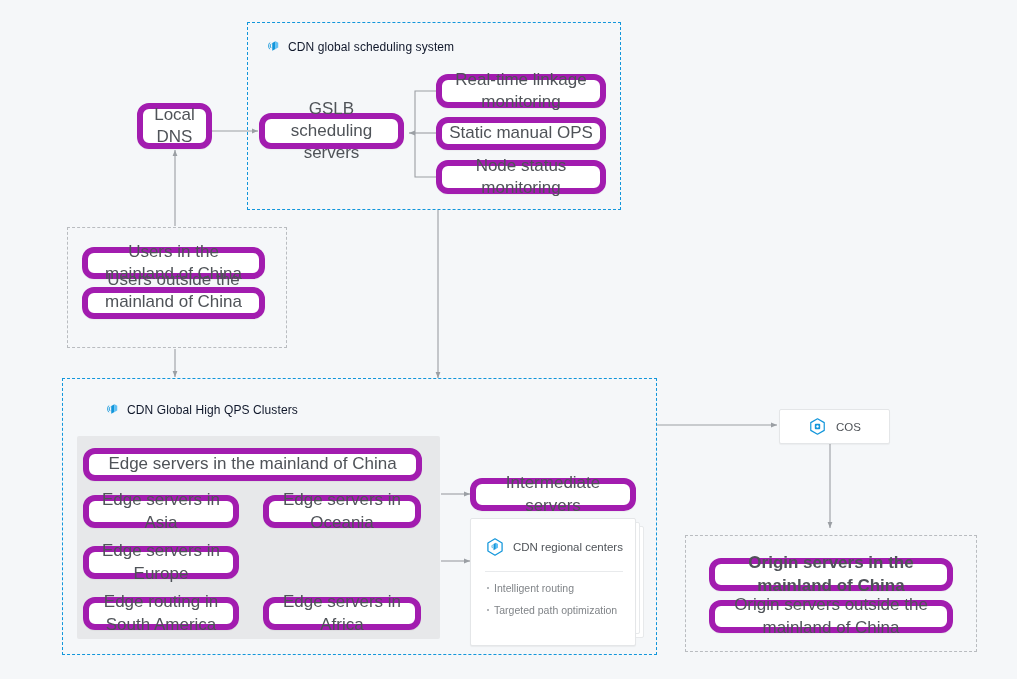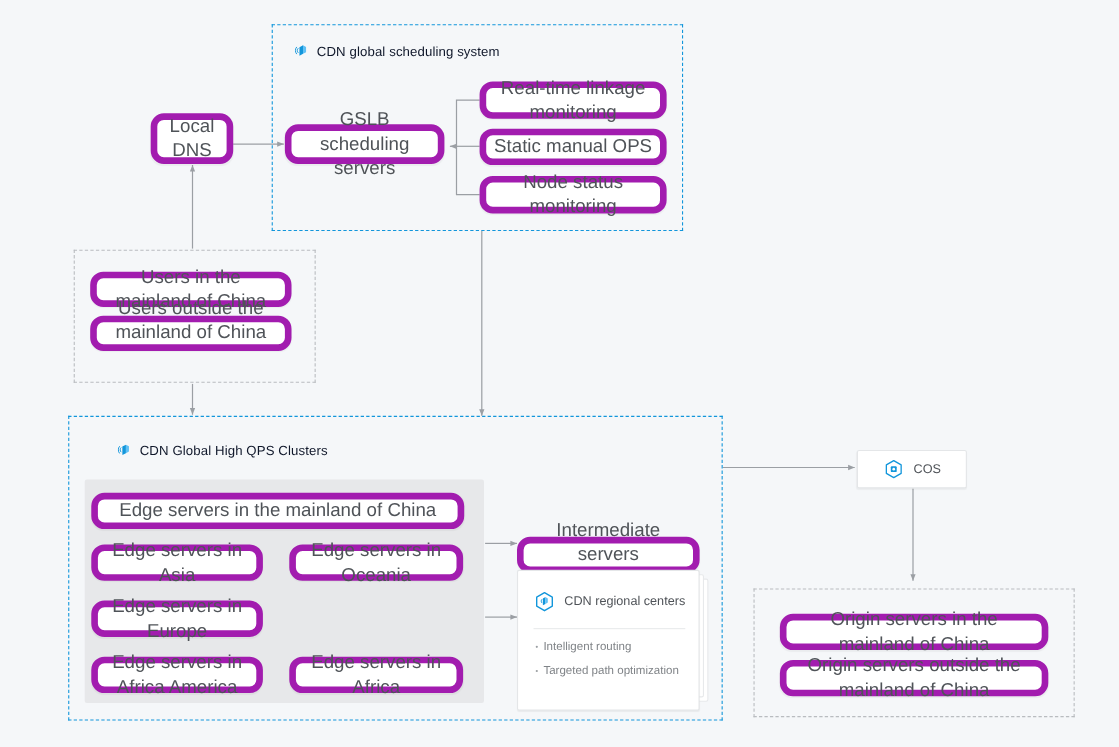--- a/index.html
+++ b/index.html
@@ -229,27 +229,27 @@
   </div>
   <div class="abs node" style="left:263px; top:495px; width:158px; height:33px;">
     <span>Edge servers in Oceania</span>
   </div>
 
   <div class="abs node" style="left:83px; top:546px; width:156px; height:33px;">
     <span>Edge servers in Europe</span>
   </div>
 
   <div class="abs node" style="left:83px; top:597px; width:156px; height:33px;">
-    <span>Edge servers in Africa America</span>
+    <span>Edge routing in South America</span>
   </div>
   <div class="abs node" style="left:263px; top:597px; width:158px; height:33px;">
     <span>Edge servers in Africa</span>
   </div>
 
-  <div class="abs node" style="left:470px; top:488px; width:166px; height:33px;align-items:flex-end;">
+  <div class="abs node" style="left:470px; top:478px; width:166px; height:33px;">
     <span>Intermediate servers</span>
   </div>
 
   <div class="abs stack-shadow-2" style="left:478px; top:526px; width:166px; height:112px;"></div>
   <div class="abs stack-shadow-1" style="left:474px; top:522px; width:166px; height:112px;"></div>
   <div class="abs stack-card" style="left:470px; top:518px; width:166px; height:128px;">
     <div class="rc-head" style="position:absolute; left:14px; top:18px;">
       <span style="display:inline-block;width:20px;height:20px;">
         <svg viewBox="0 0 24 24" width="20" height="20">
           <path d="M12 2.2 L20.5 7.1 L20.5 16.9 L12 21.8 L3.5 16.9 L3.5 7.1 Z" fill="none" stroke="#1296db" stroke-width="1.5" stroke-linejoin="round"></path>
@@ -264,34 +264,34 @@
     <div class="rc-bullet" style="position:absolute; left:16px; top:63px;">
       <span class="dot"></span>
       <span>Intelligent routing</span>
     </div>
     <div class="rc-bullet" style="position:absolute; left:16px; top:85px;">
       <span class="dot"></span>
       <span>Targeted path optimization</span>
     </div>
   </div>
 
-  <div class="abs cos-box" style="left:779px; top:409px; width:100px; height:35px;">
+  <div class="abs cos-box" style="left:779px; top:409px; width:111px; height:35px;">
     <span style="display:inline-block;width:19px;height:19px;">
       <svg viewBox="0 0 24 24" width="19" height="19">
         <path d="M12 2.2 L20.5 7.1 L20.5 16.9 L12 21.8 L3.5 16.9 L3.5 7.1 Z" fill="none" stroke="#1296db" stroke-width="1.5" stroke-linejoin="round"></path>
         <rect x="8.6" y="8.6" width="6.8" height="6.8" rx="1.1" fill="#1296db"></rect>
         <circle cx="12" cy="12" r="1.5" fill="#ffffff"></circle>
       </svg>
     </span>
     <span>COS</span>
   </div>
 
   <div class="abs group-gray" style="left:685px; top:535px; width:292px; height:117px;"></div>
 
-  <div class="abs node" style="left:709px; top:558px; width:244px; height:33px;">
+  <div class="abs node" style="left:709px; top:558px; width:244px; height:33px;font-weight:bold;">
     <span>Origin servers in the mainland of China</span>
   </div>
 
   <div class="abs node" style="left:709px; top:600px; width:244px; height:33px;">
     <span>Origin servers outside the mainland of China</span>
   </div>
 
 </div>
 
 </body></html>

